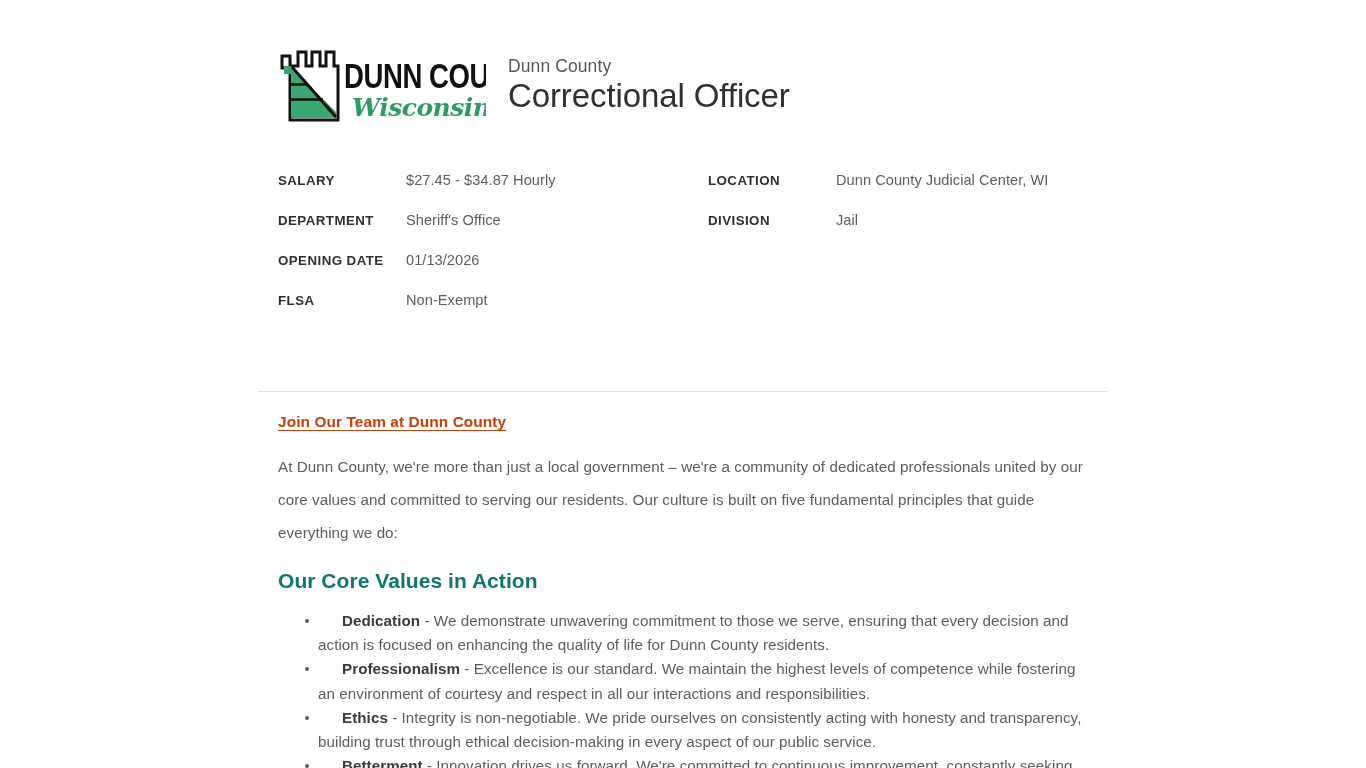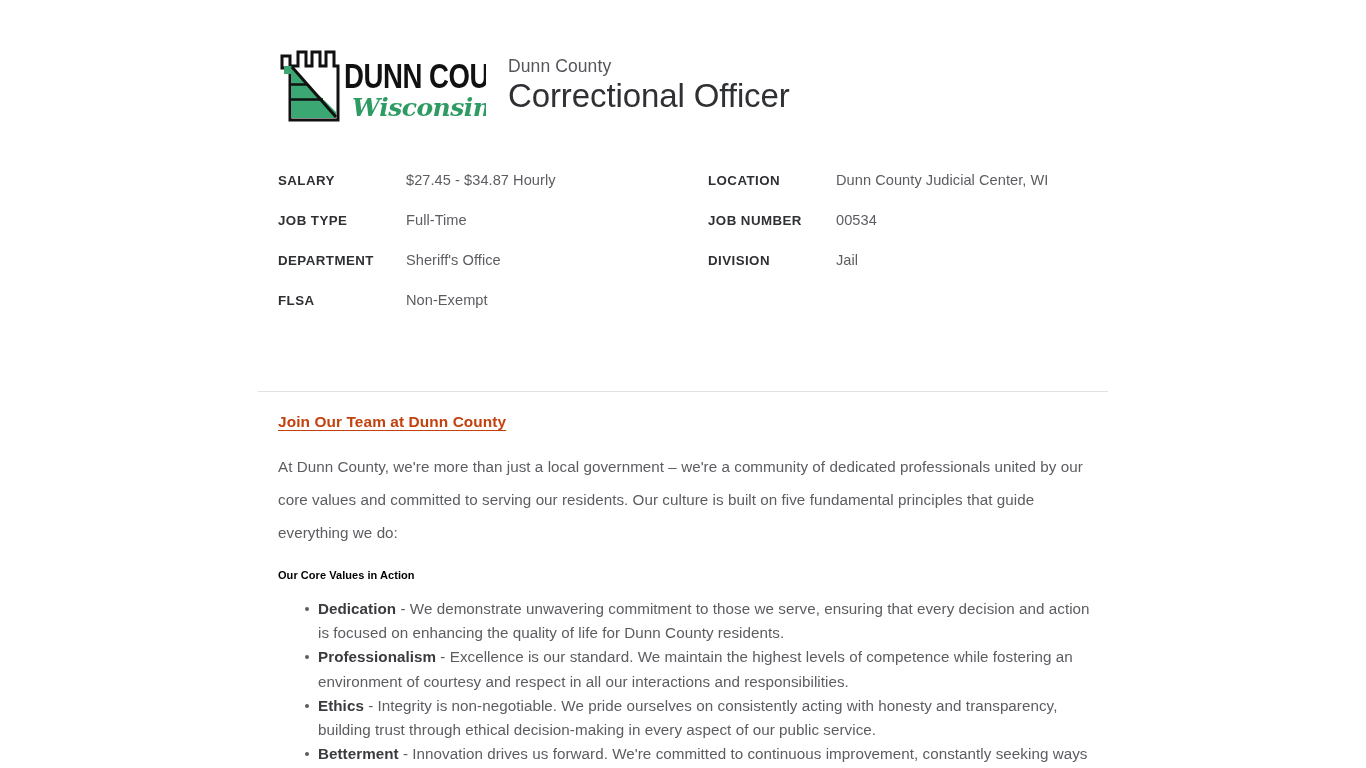--- a/index.html
+++ b/index.html
@@ -132,23 +132,23 @@
   .content-para {
     margin-top: 19px;
     font-size: 15.2px;
     line-height: 33px;
     color: #5c5d61;
     letter-spacing: .05px;
   }
 
   .content-subheading {
     margin-top: 20px;
-    font-size: 11px;
-    font-weight: 700;
-    color: #000000;
+    font-size: 21px;
+    font-weight: 700;
+    color: #0f766e;
     letter-spacing: .05px;
   }
 
   .values-list {
     margin-top: 16px;
     padding-left: 40px;
     list-style: none;
   }
 
   .values-list li {
@@ -167,20 +167,21 @@
     top: 10px;
     width: 4px;
     height: 4px;
     border-radius: 50%;
     background: #5c5d61;
   }
 
   .value-term {
     font-weight: 700;
     color: #3a3b3e;
+    margin-left: 24px;
   }
 </style>
 </head>
 <body>
 
 <div class="page">
 
   <div class="header">
 
     <div class="logo">
@@ -214,43 +215,39 @@
   </div>
 
   <div class="details">
 
     <div class="detail-col">
       <div class="detail-row">
         <span class="detail-label">SALARY</span>
         <span class="detail-value">$27.45 - $34.87 Hourly</span>
       </div>
       <div class="detail-row">
-        <span class="detail-label">JOB TYPE</span>
-        <span class="detail-value">Full-Time</span>
-      </div>
-      <div class="detail-row">
         <span class="detail-label">DEPARTMENT</span>
         <span class="detail-value">Sheriff's Office</span>
       </div>
       <div class="detail-row">
+        <span class="detail-label">OPENING DATE</span>
+        <span class="detail-value">01/13/2026</span>
+      </div>
+      <div class="detail-row">
         <span class="detail-label">FLSA</span>
         <span class="detail-value">Non-Exempt</span>
       </div>
     </div>
 
     <div class="detail-col">
       <div class="detail-row">
         <span class="detail-label">LOCATION</span>
         <span class="detail-value">Dunn County Judicial Center, WI</span>
       </div>
       <div class="detail-row">
-        <span class="detail-label">JOB NUMBER</span>
-        <span class="detail-value">00534</span>
-      </div>
-      <div class="detail-row">
         <span class="detail-label">DIVISION</span>
         <span class="detail-value">Jail</span>
       </div>
     </div>
 
   </div>
 
   <div class="divider"></div>
 
   <div class="content">

